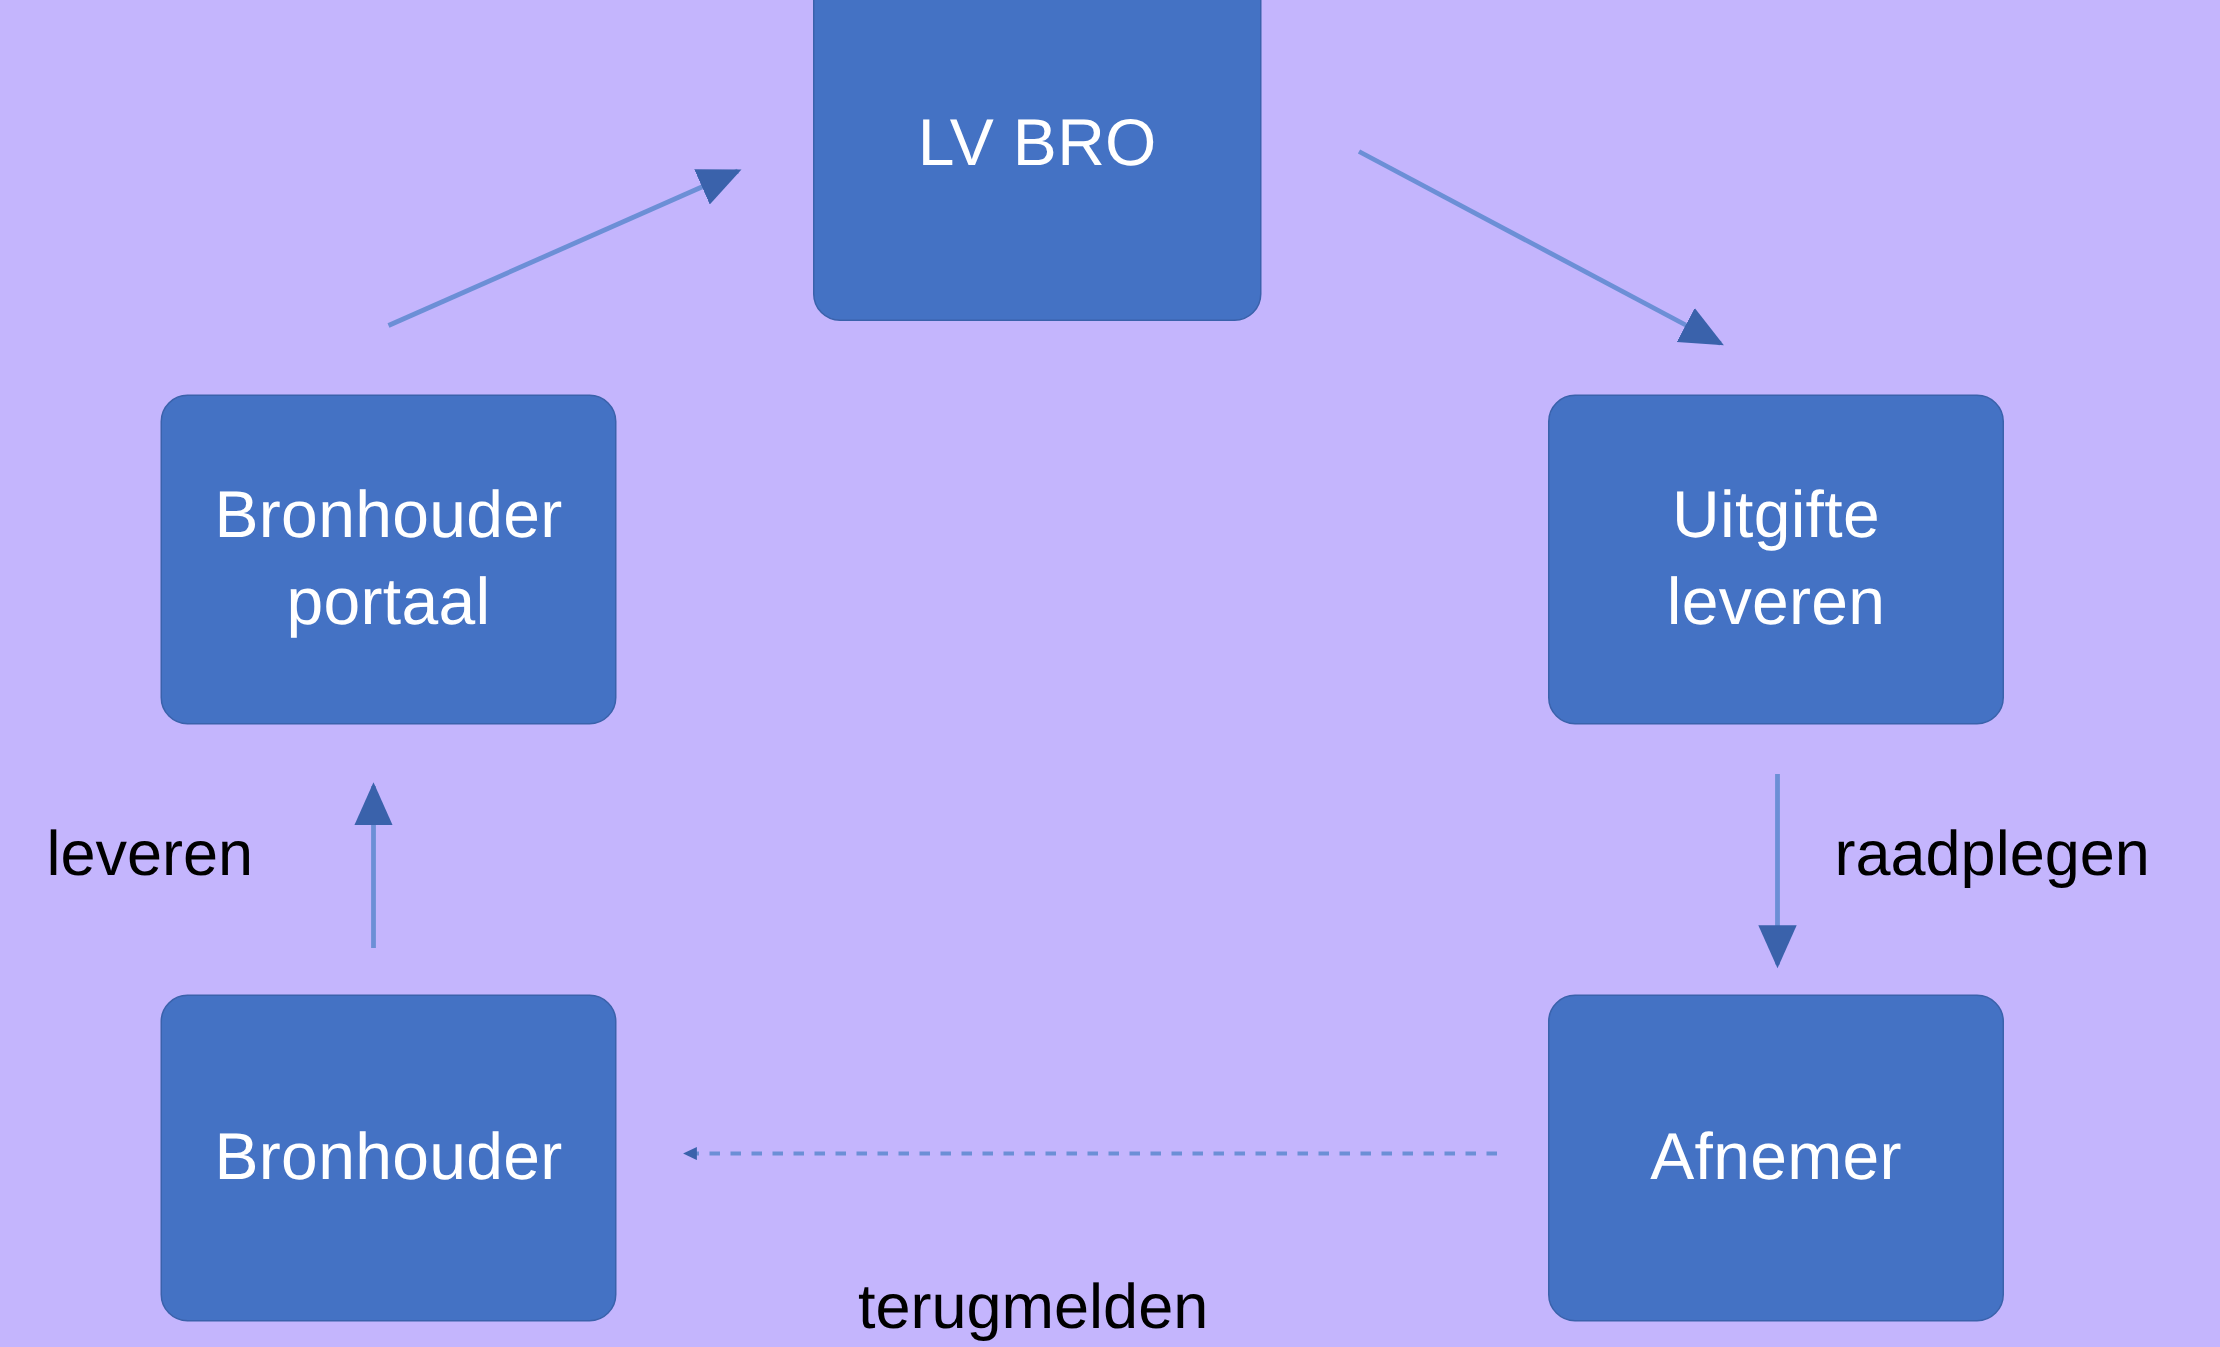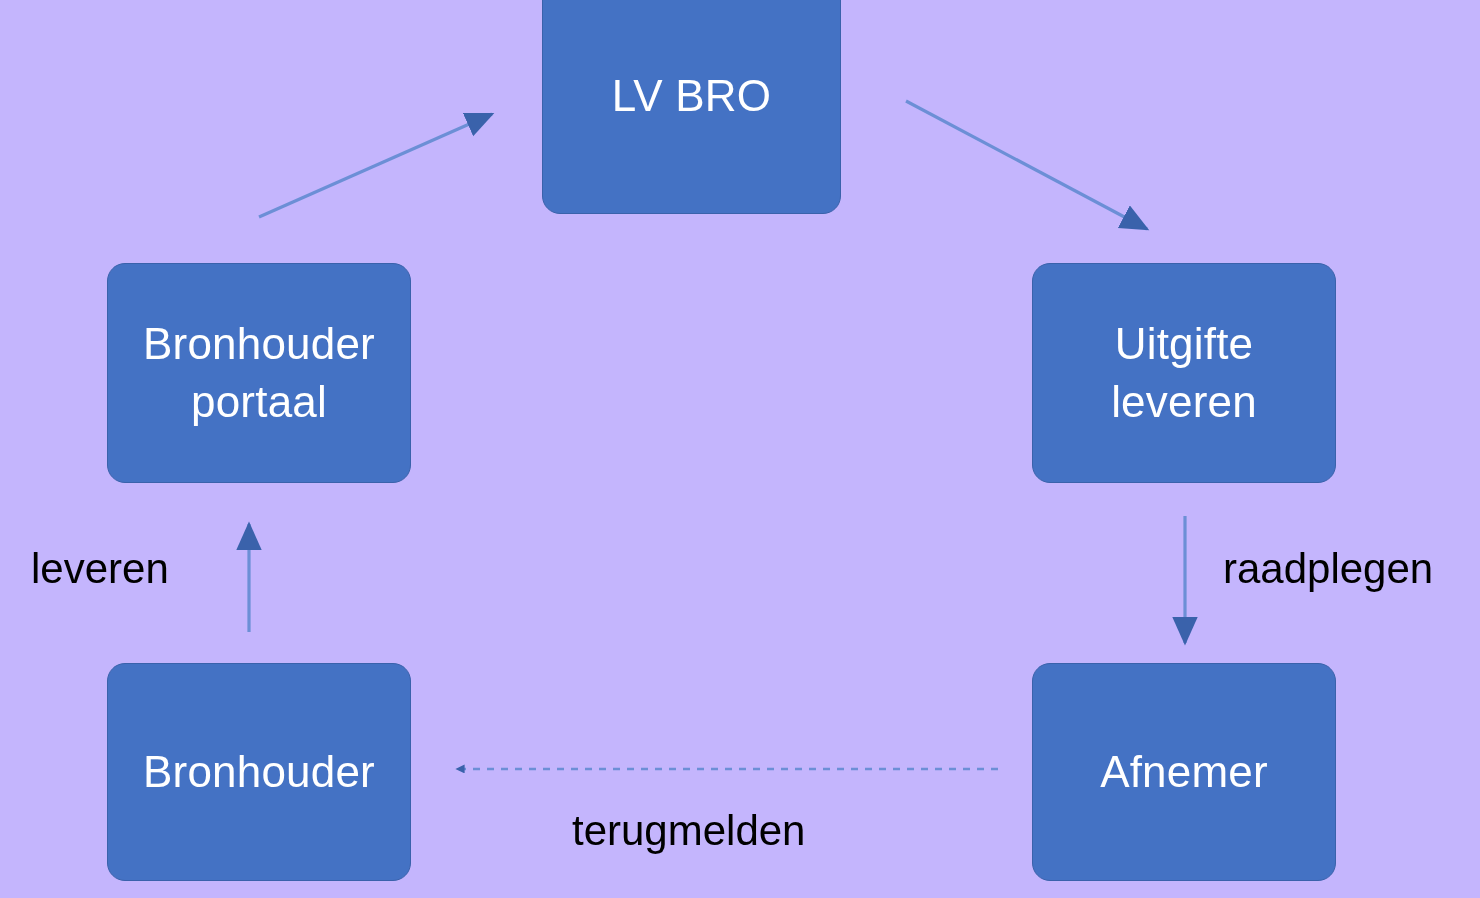--- a/index.html
+++ b/index.html
@@ -45,21 +45,21 @@
     position: absolute;
     color: #000000;
     font-size: 42px;
     font-weight: 400;
     line-height: 1;
     white-space: nowrap;
     user-select: none;
   }
   #label-leveren     { left: 31px;   top: 548px; }
   #label-raadplegen  { left: 1223px; top: 548px; }
-  #label-terugmelden { left: 572px;  top: 810px; text-align: center; }
+  #label-terugmelden { left: 572px;  top: 850px; text-align: center; }
 
   #edges {
     position: absolute;
     left: 0;
     top: 0;
     width: 1480px;
     height: 898px;
     pointer-events: none;
   }
 </style>

